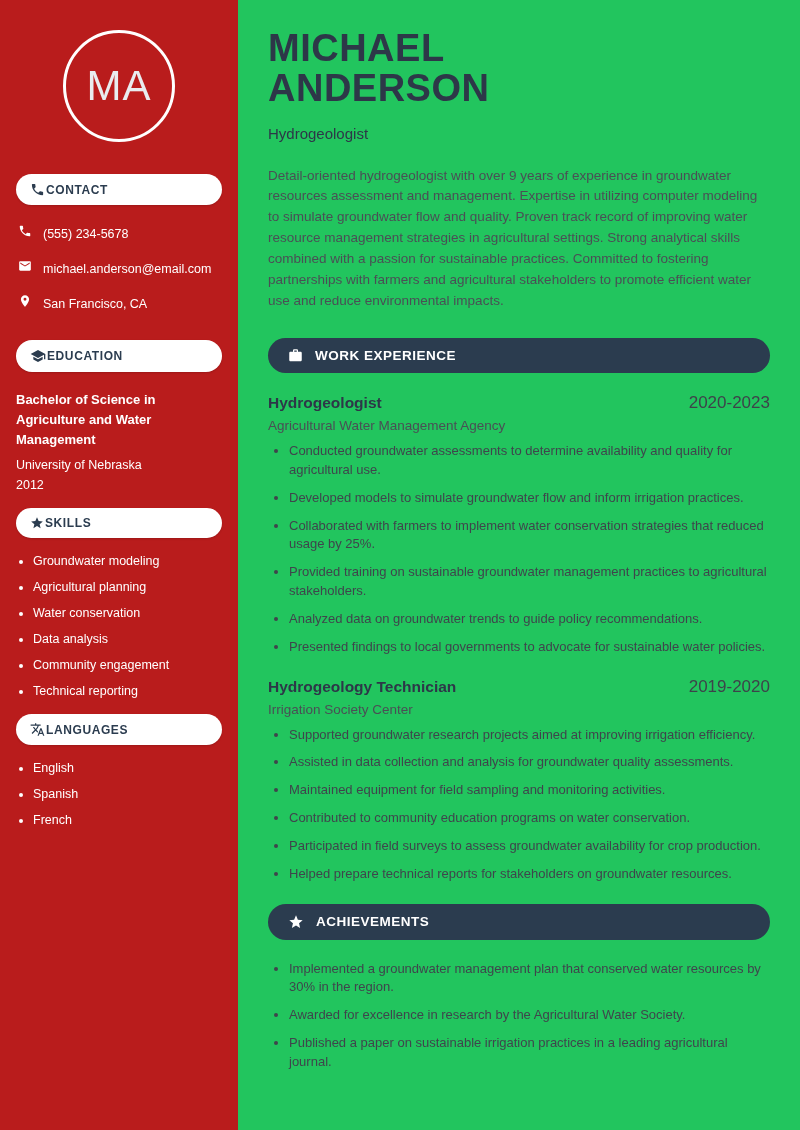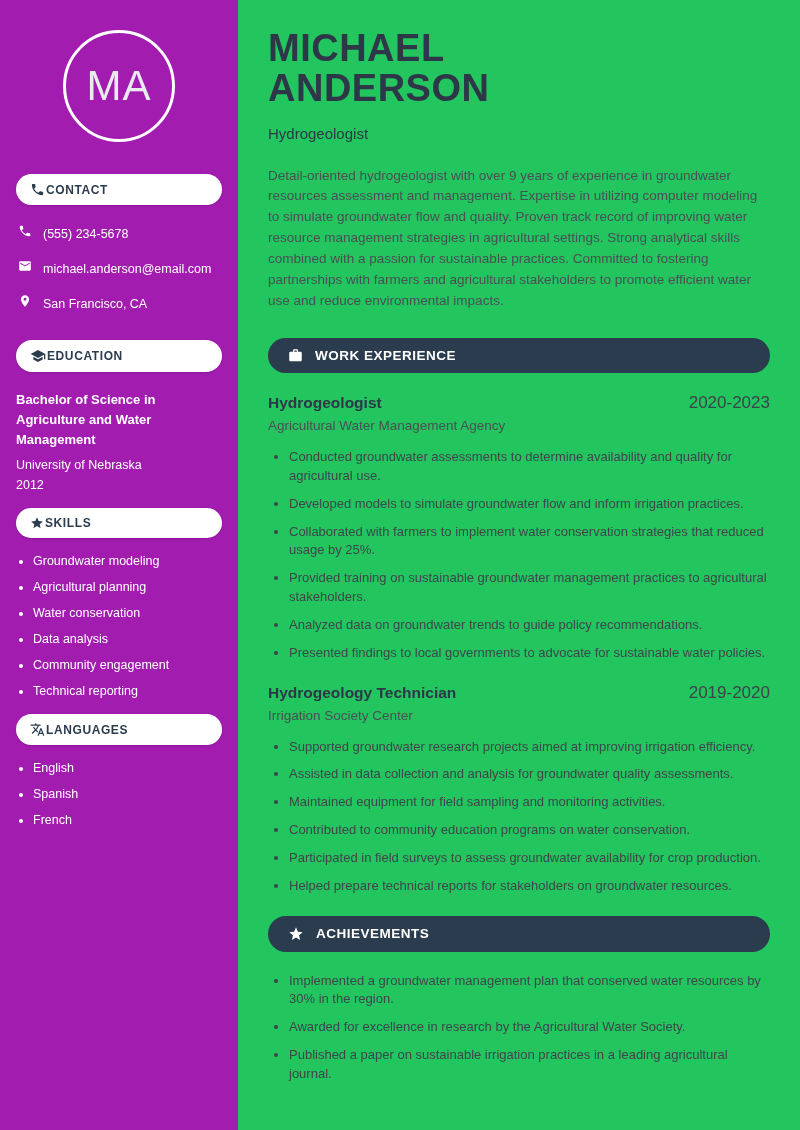--- a/index.html
+++ b/index.html
@@ -6,21 +6,21 @@
   html,body { width:800px; height:1130px; }
   body {
     font-family:"Liberation Sans", sans-serif;
     display:flex;
     background:#ffffff;
     overflow:hidden;
   }
   
   .sidebar {
     width:238px; flex:0 0 238px;
-    background:#a21caf;
+    background:#b91c1c;
     color:#ffffff;
     padding:30px 0 20px;
   }
   .avatar {
     width:112px; height:112px;
     border:3px solid #ffffff;
     border-radius:50%;
     margin:0 auto 32px;
     display:flex; align-items:center; justify-content:center;
     font-size:42px; color:#e9ecef; letter-spacing:1px;
@@ -67,21 +67,21 @@
     padding:10px 20px;
     display:flex; align-items:center; gap:12px;
     font-size:13.5px; font-weight:bold; letter-spacing:.5px;
     margin:26px 0 20px;
   }
   .banner svg { display:block; }
   .job-header { display:flex; justify-content:space-between; align-items:baseline; }
   .job-name  { font-size:15.5px; font-weight:bold; color:#2d3748; }
   .job-dates { font-size:17px; color:#3d434a; }
   .job-company { font-size:13.5px; color:#4a4f55; margin-top:5px; }
-  .bullets { margin:15px 0 20px; padding-left:21px; font-size:13px; color:#3f454c; }
+  .bullets { margin:9px 0 20px; padding-left:21px; font-size:13px; color:#3f454c; }
   .bullets li { margin-bottom:9px; line-height:1.45; }
   .bullets.last { margin-bottom:0; }
 </style>
 </head>
 <body>
 
 <aside class="sidebar">
 
   <div class="avatar">
     <span>MA</span>

